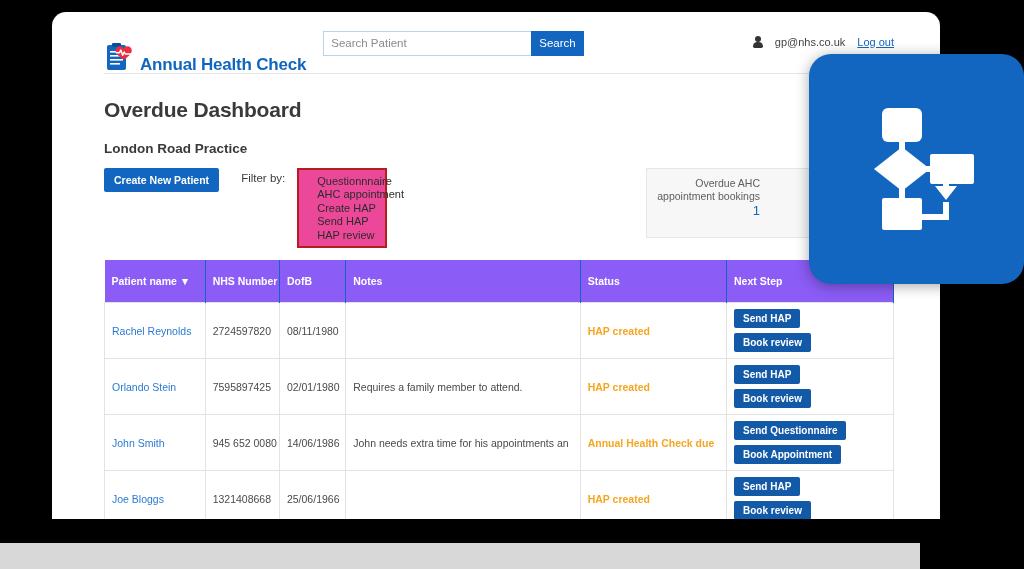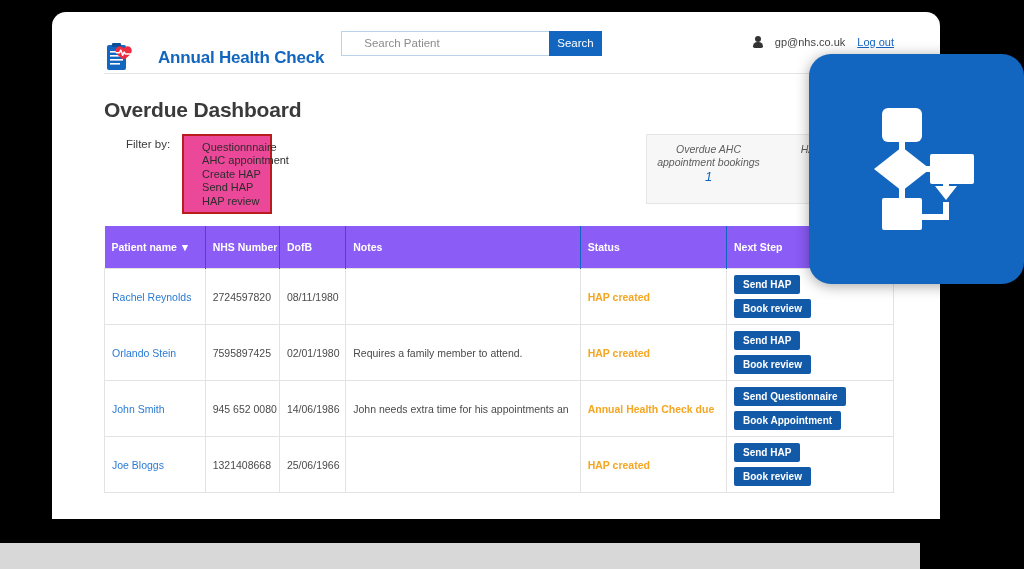--- a/index.html
+++ b/index.html
@@ -27,31 +27,31 @@
     overflow: hidden;
   }
 
   
   .site-header {
     position: relative;
     height: 62px;
     padding: 0 0 0 52px;
     display: flex; align-items: center;
   }
-  .brand { display: flex; align-items: center; gap: 20px; margin-top: 30px; }
+  .brand { display: flex; align-items: flex-end; gap: 2px; margin-top: 30px; }
   .brand-logo { width: 34px; height: 34px; position: relative; flex: none; }
   .brand-name {
     font-size: 17px; font-weight: bold; color: #1266bf;
     letter-spacing: -0.2px; white-space: nowrap;
   }
   .search-wrap { display: flex; margin-left: 17px; align-items: stretch; height: 25px; }
   .search-input {
     width: 208px; height: 25px;
     border: 1px solid #b9d4ea; border-right: none;
-    padding: 0 22px; font-size: 11.5px; color: #333;
+    padding: 0 7px; font-size: 11.5px; color: #333;
     font-family: "Liberation Sans", sans-serif;
     outline: none; background: #fff;
   }
   .search-input::placeholder { color: #8b8b8b; }
   .search-btn {
     height: 25px; padding: 0 8px; border: none;
     background: #1266bf; color: #fff;
     font-size: 11.5px; font-weight: normal;
     font-family: "Liberation Sans", sans-serif; cursor: pointer;
   }
@@ -112,22 +112,21 @@
   .filter-actions { display: flex; gap: 11px; margin-left: 12px; margin-top: 2px; }
 
   .stats-panel {
     position: absolute; right: 0; top: 0;
     width: 248px; height: 70px;
     background: #f7f7f7; border: 1px solid #e6e6e6;
     display: flex;
   }
   .stat {
     flex: 1; padding: 8px 10px 0 10px;
-    text-align: center;
-    font-style: italic;
+    text-align: right;
   }
   .stat-label { font-size: 10.5px; color: #5d5d5d; line-height: 12.5px; }
   .stat-value { font-size: 13px; color: #1266bf; font-weight: normal; margin-top: 1px; }
 
   
   table.patients {
     width: 100%; border-collapse: collapse; margin-top: 10px;
     table-layout: fixed;
   }
   table.patients th {
@@ -212,23 +211,25 @@
         <span>gp@nhs.co.uk</span>
         <span class="logout-link">Log out</span>
       </div>
 
       <div class="header-rule"></div>
     </div>
 
     <div class="content">
 
       <div class="page-title">Overdue Dashboard</div>
+      <div class="practice-name">London Road Practice</div>
 
       <div class="controls-row">
 
+        <button class="btn-primary">Create New Patient</button>
 
         <span class="filter-label">Filter by:</span>
 
         <ul class="filter-list">
           <li>Questionnnaire</li>
           <li>AHC appointment</li>
           <li>Create HAP</li>
           <li>Send HAP</li>
           <li>HAP review</li>
         </ul>

